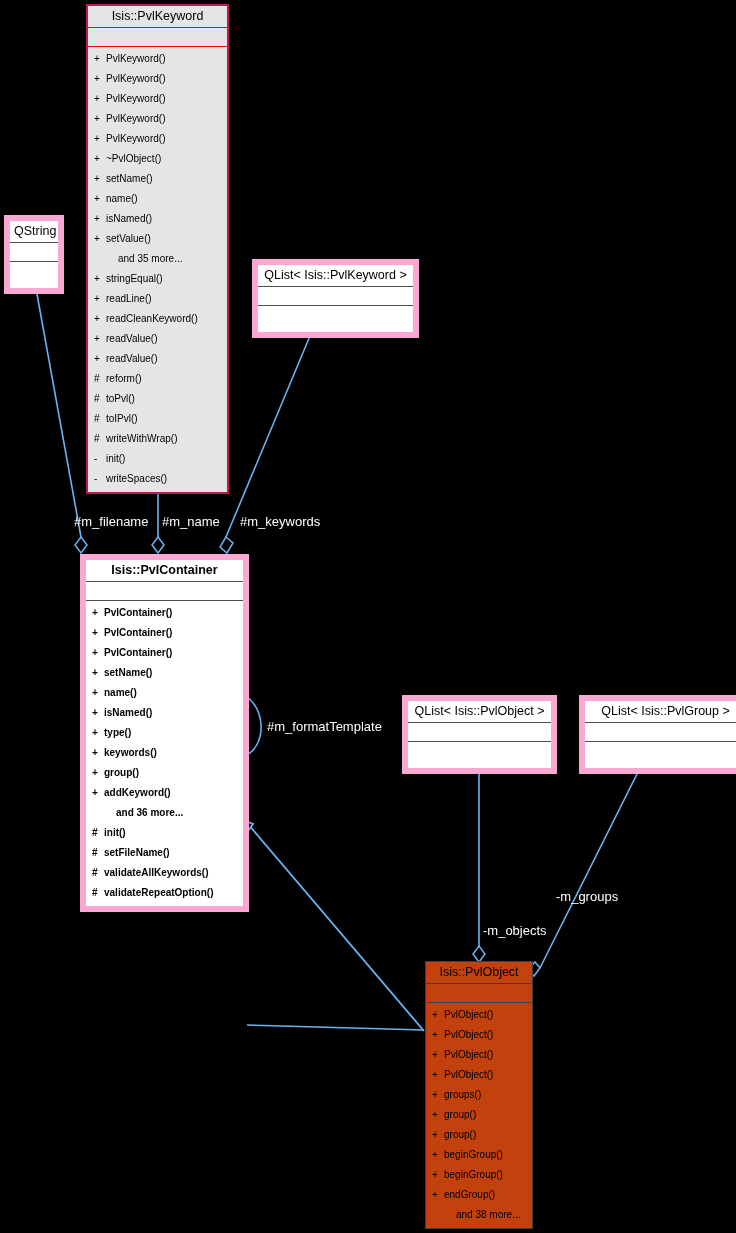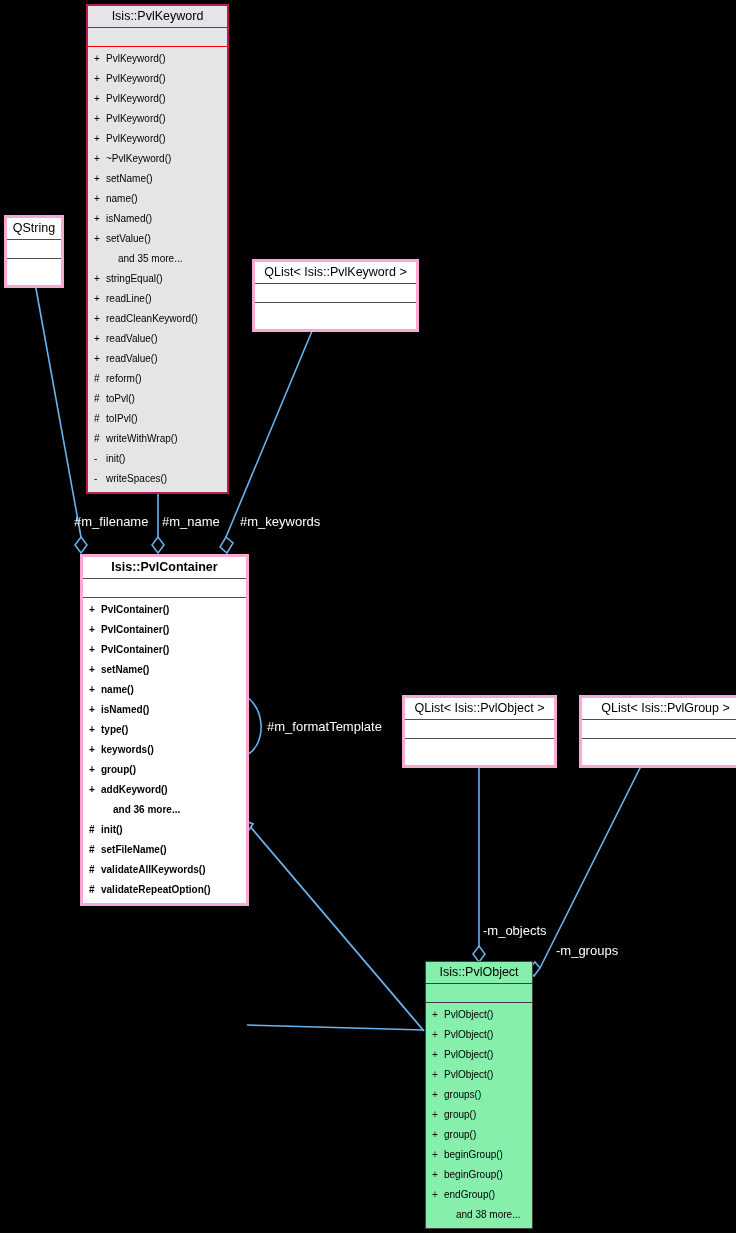--- a/index.html
+++ b/index.html
@@ -19,21 +19,21 @@
     position: absolute;
     left: 0;
     top: 0;
     width: 736px;
     height: 1233px;
     pointer-events: none;
   }
   .umlbox {
     position: absolute;
     box-sizing: border-box;
-    border: 3px solid #f9a8d4;
+    border: 6px solid #f9a8d4;
     background: #ffffff;
     color: #000000;
   }
   .umlbox .title {
     text-align: center;
     font-size: 12.5px;
     line-height: 18px;
     padding: 1px 4px 2px 4px;
     border-bottom: 1px solid #4d4d4d;
     white-space: nowrap;
@@ -70,21 +70,21 @@
     border: 2px solid #be185d;
     background: #e5e5e5;
   }
   .umlbox.red .title,
   .umlbox.red .attrs {
     border-bottom: 1px solid #ff0000;
   }
 
   
   .umlbox.grey {
-    background: #86efac;
+    background: #c2410c;
     border: 1px solid #404040;
   }
   .umlbox.grey .title,
   .umlbox.grey .attrs {
     border-bottom: 1px solid #404040;
   }
 
   .edgelabel {
     position: absolute;
     font-size: 13px;
@@ -135,32 +135,32 @@
       <path d="M 644,760 L 540,968" stroke="#69b3f0" stroke-width="1.6" fill="none"></path>
       <polygon points="540,968 535,962 528,970 534,976" fill="#000000" stroke="#69b3f0" stroke-width="1.5"></polygon>
     </g>
   </svg>
 
   <div class="edgelabel" style="left:74px; top:515px;">#m_filename</div>
   <div class="edgelabel" style="left:162px; top:515px;">#m_name</div>
   <div class="edgelabel" style="left:240px; top:515px;">#m_keywords</div>
   <div class="edgelabel" style="left:267px; top:720px;">#m_formatTemplate</div>
   <div class="edgelabel" style="left:483px; top:924px;">-m_objects</div>
-  <div class="edgelabel" style="left:556px; top:944px;">-m_groups</div>
+  <div class="edgelabel" style="left:556px; top:890px;">-m_groups</div>
 
   <div class="umlbox red" style="left:86px; top:4px; width:143px;">
     <div class="title">Isis::PvlKeyword</div>
     <div class="attrs"></div>
     <div class="ops">
         <div class="row"><span class="vis">+</span><span class="nm">PvlKeyword()</span></div>
         <div class="row"><span class="vis">+</span><span class="nm">PvlKeyword()</span></div>
         <div class="row"><span class="vis">+</span><span class="nm">PvlKeyword()</span></div>
         <div class="row"><span class="vis">+</span><span class="nm">PvlKeyword()</span></div>
         <div class="row"><span class="vis">+</span><span class="nm">PvlKeyword()</span></div>
-        <div class="row"><span class="vis">+</span><span class="nm">~PvlKeyword()</span></div>
+        <div class="row"><span class="vis">+</span><span class="nm">~PvlObject()</span></div>
         <div class="row"><span class="vis">+</span><span class="nm">setName()</span></div>
         <div class="row"><span class="vis">+</span><span class="nm">name()</span></div>
         <div class="row"><span class="vis">+</span><span class="nm">isNamed()</span></div>
         <div class="row"><span class="vis">+</span><span class="nm">setValue()</span></div>
         <div class="row more"><span class="vis"></span><span class="nm">and 35 more...</span></div>
         <div class="row"><span class="vis">+</span><span class="nm">stringEqual()</span></div>
         <div class="row"><span class="vis">+</span><span class="nm">readLine()</span></div>
         <div class="row"><span class="vis">+</span><span class="nm">readCleanKeyword()</span></div>
         <div class="row"><span class="vis">+</span><span class="nm">readValue()</span></div>
         <div class="row"><span class="vis">+</span><span class="nm">readValue()</span></div>

